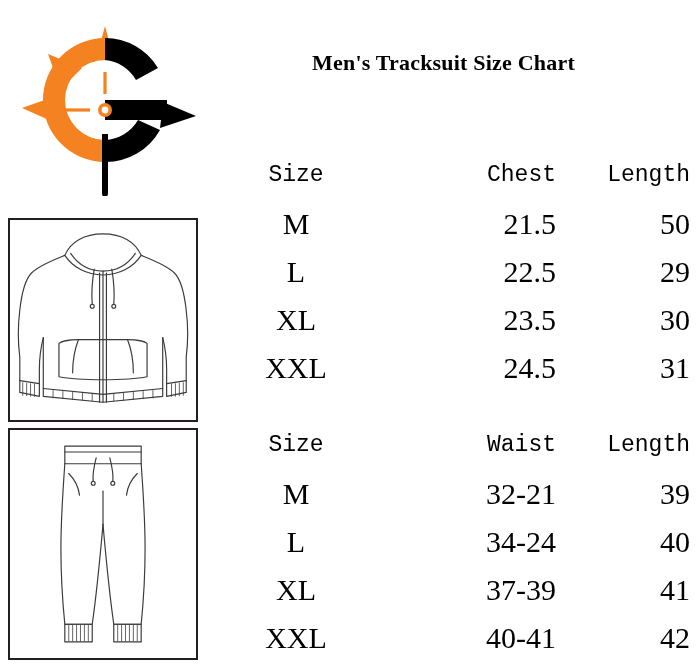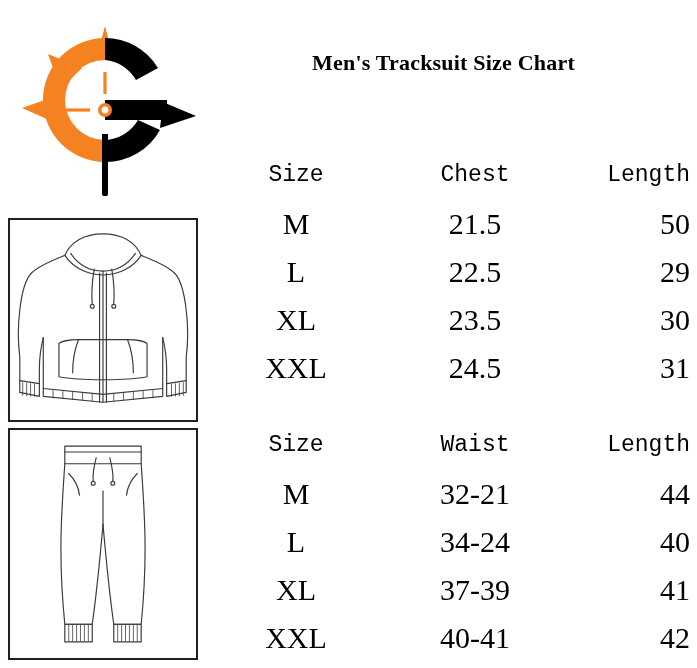--- a/index.html
+++ b/index.html
@@ -64,21 +64,21 @@
     line-height: 48px;
     vertical-align: middle;
     white-space: nowrap;
   }
   .table tr.head td {
     font-size: 23px;
     line-height: 50px;
     font-family: Liberation Mono, monospace;
   }
   .col-size   { width: 196px; text-align: center; }
-  .col-mid    { width: 162px; text-align: center; }
+  .col-mid    { width: 162px; text-align: right; }
   .col-length { width: 134px; text-align: right; }
 
   
   .table tr.body td.col-size { text-align: center; }
 </style>
 </head>
 <body>
 
 <div class="logo-wrap">
   <svg viewBox="0 0 190 180" xmlns="http://www.w3.org/2000/svg">
@@ -239,21 +239,21 @@
 <table class="table" id="bottom-table">
   <tbody>
     <tr class="head">
       <td class="col-size">Size</td>
       <td class="col-mid">Waist</td>
       <td class="col-length">Length</td>
     </tr>
     <tr class="body">
       <td class="col-size">M</td>
       <td class="col-mid">32-21</td>
-      <td class="col-length">44</td>
+      <td class="col-length">39</td>
     </tr>
     <tr class="body">
       <td class="col-size">L</td>
       <td class="col-mid">34-24</td>
       <td class="col-length">40</td>
     </tr>
     <tr class="body">
       <td class="col-size">XL</td>
       <td class="col-mid">37-39</td>
       <td class="col-length">41</td>

